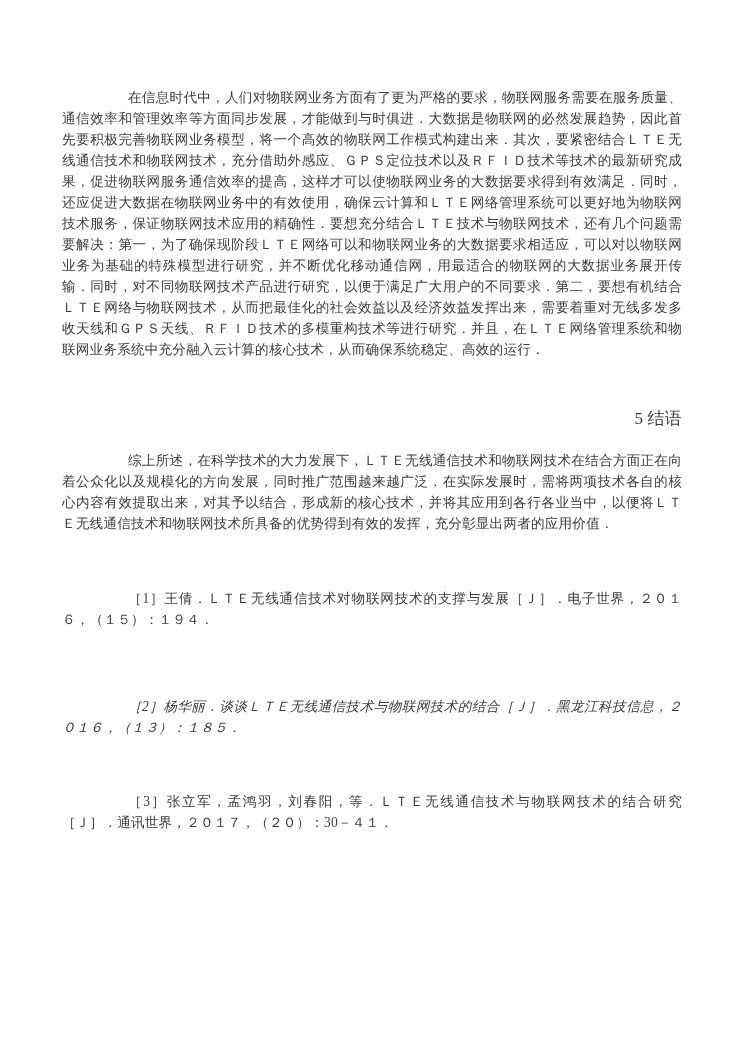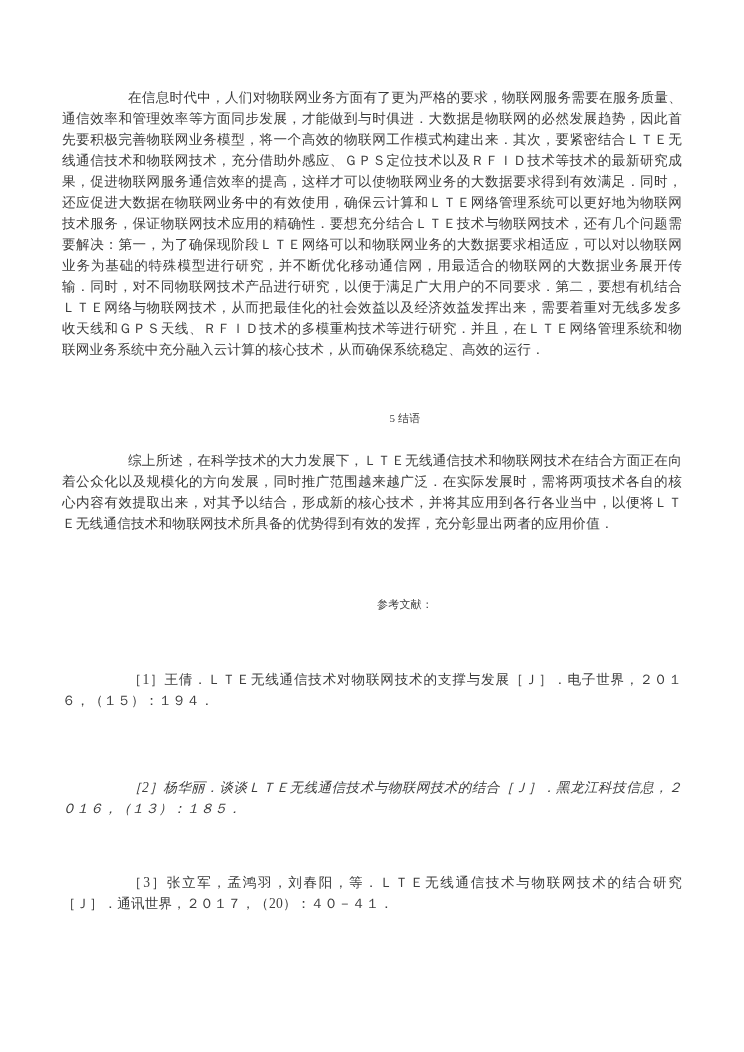--- a/index.html
+++ b/index.html
@@ -25,45 +25,44 @@
     margin: 0;
     padding: 0;
     text-indent: 66px;
     text-align: justify;
     font-weight: normal;
     letter-spacing: 0.2px;
   }
   .heading {
     margin: 0;
     padding: 0;
-    font-size: 11px;
+    font-size: 17px;
     font-weight: normal;
     text-indent: 66px;
-    text-align: center;
+    text-align: right;
     letter-spacing: 0.2px;
   }
   .conclusion-heading { margin-top: 48px; }
   .conclusion-para   { margin-top: 21px; }
   .references-heading { margin-top: 60px; }
   .ref-1 { margin-top: 54px; }
   .ref-2 { margin-top: 66px; font-style: italic; }
   .ref-3 { margin-top: 53px; }
 </style>
 </head>
 <body>
 
 <div class="page">
 
   <p class="para body-para">在信息时代中，人们对物联网业务方面有了更为严格的要求，物联网服务需要在服务质量、通信效率和管理效率等方面同步发展，才能做到与时俱进．大数据是物联网的必然发展趋势，因此首先要积极完善物联网业务模型，将一个高效的物联网工作模式构建出来．其次，要紧密结合ＬＴＥ无线通信技术和物联网技术，充分借助外感应、ＧＰＳ定位技术以及ＲＦＩＤ技术等技术的最新研究成果，促进物联网服务通信效率的提高，这样才可以使物联网业务的大数据要求得到有效满足．同时，还应促进大数据在物联网业务中的有效使用，确保云计算和ＬＴＥ网络管理系统可以更好地为物联网技术服务，保证物联网技术应用的精确性．要想充分结合ＬＴＥ技术与物联网技术，还有几个问题需要解决：第一，为了确保现阶段ＬＴＥ网络可以和物联网业务的大数据要求相适应，可以对以物联网业务为基础的特殊模型进行研究，并不断优化移动通信网，用最适合的物联网的大数据业务展开传输．同时，对不同物联网技术产品进行研究，以便于满足广大用户的不同要求．第二，要想有机结合ＬＴＥ网络与物联网技术，从而把最佳化的社会效益以及经济效益发挥出来，需要着重对无线多发多收天线和ＧＰＳ天线、ＲＦＩＤ技术的多模重构技术等进行研究．并且，在ＬＴＥ网络管理系统和物联网业务系统中充分融入云计算的核心技术，从而确保系统稳定、高效的运行．</p>
 
   <h2 class="heading conclusion-heading">5 结语</h2>
 
   <p class="para conclusion-para">综上所述，在科学技术的大力发展下，ＬＴＥ无线通信技术和物联网技术在结合方面正在向着公众化以及规模化的方向发展，同时推广范围越来越广泛．在实际发展时，需将两项技术各自的核心内容有效提取出来，对其予以结合，形成新的核心技术，并将其应用到各行各业当中，以便将ＬＴＥ无线通信技术和物联网技术所具备的优势得到有效的发挥，充分彰显出两者的应用价值．</p>
 
-  <h2 class="heading references-heading">参考文献：</h2>
 
   <p class="para reference-item ref-1">［1］王倩．ＬＴＥ无线通信技术对物联网技术的支撑与发展［Ｊ］．电子世界，２０１６，（１５）：１９４．</p>
 
   <p class="para reference-item ref-2">［2］杨华丽．谈谈ＬＴＥ无线通信技术与物联网技术的结合［Ｊ］．黑龙江科技信息，２０１６，（１３）：１８５．</p>
 
-  <p class="para reference-item ref-3">［3］张立军，孟鸿羽，刘春阳，等．ＬＴＥ无线通信技术与物联网技术的结合研究［Ｊ］．通讯世界，２０１７，（20）：４０－４１．</p>
+  <p class="para reference-item ref-3">［3］张立军，孟鸿羽，刘春阳，等．ＬＴＥ无线通信技术与物联网技术的结合研究［Ｊ］．通讯世界，２０１７，（２０）：30－４１．</p>
 
 </div>
 
 </body></html>

